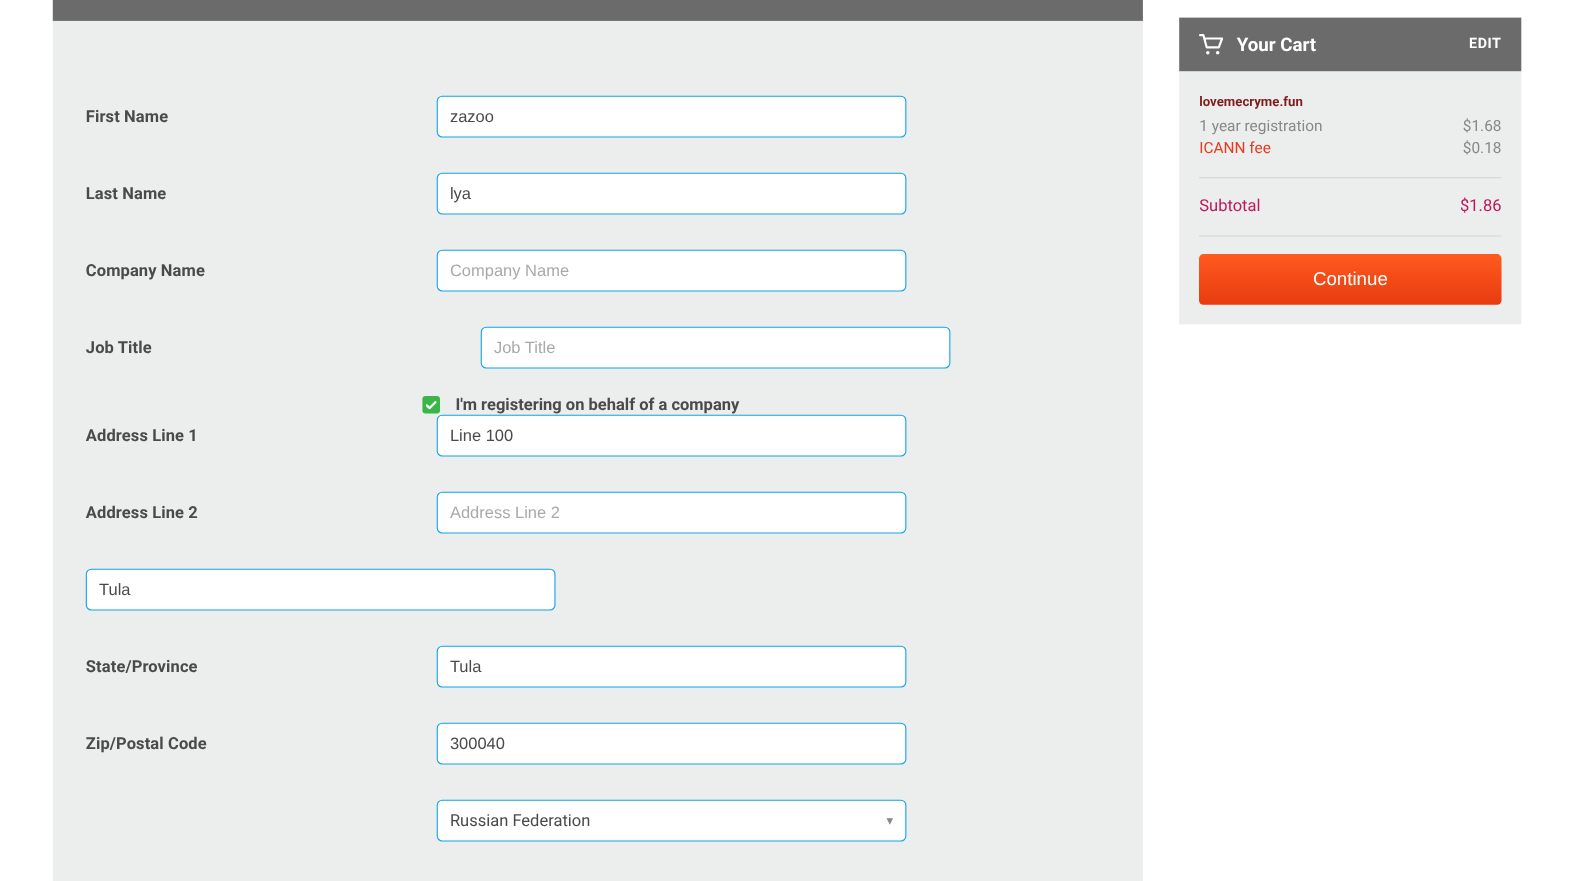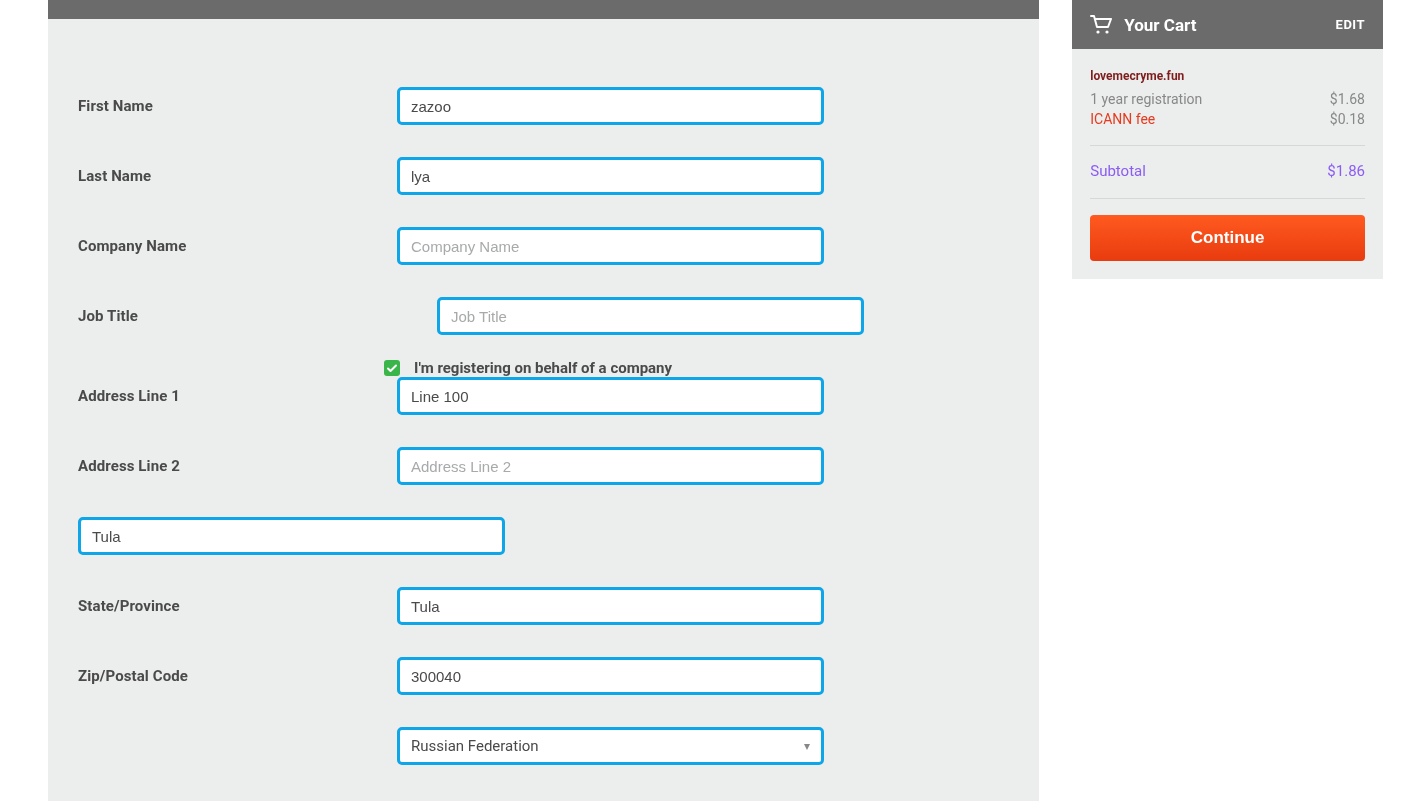--- a/index.html
+++ b/index.html
@@ -39,21 +39,21 @@
     font-size: 15px;
     color: #4a4a4a;
     letter-spacing: 0.1px;
   }
   .form-input-wrap {
     width: 427px;
   }
   input.text-input, .select-input {
     width: 100%;
     height: 38px;
-    border: 3px solid #0ea5e9;
+    border: 1px solid #0ea5e9;
     border-radius: 5px;
     background: #fff;
     padding: 0 11px;
     font-size: 15px;
     color: #4a4a4a;
     outline: none;
   }
   input.text-input::placeholder {
     color: #a7a9aa;
   }
@@ -95,20 +95,21 @@
   }
   .cart-header {
     background: #6b6b6b;
     color: #fff;
     height: 49px;
     display: flex;
     align-items: center;
     justify-content: space-between;
     padding: 0 18px;
     border-radius: 0 0 0 0;
+    margin-top: 16px;
   }
   .cart-header-left {
     display: flex;
     align-items: center;
     gap: 12px;
   }
   .cart-title {
     font-weight: 700;
     font-size: 17px;
   }
@@ -138,31 +139,31 @@
   .cart-line.fee .label { color: #e63b1e; }
   .cart-divider {
     border: none;
     border-top: 1px solid #d5d7d8;
     margin: 18px 0 16px 0;
   }
   .cart-subtotal {
     display: flex;
     justify-content: space-between;
     font-size: 15px;
-    color: #8b5cf6;
+    color: #be185d;
     margin-bottom: 18px;
   }
   .continue-btn {
     width: 100%;
     height: 46px;
     border: none;
     border-radius: 4px;
     background: linear-gradient(to bottom, #ff5a1f 0%, #e83b0f 100%);
     color: #fff;
-    font-weight: 700;
+    font-weight: 400;
     font-size: 17px;
     cursor: pointer;
   }
 </style>
 </head>
 <body>
 
 <div class="page">
   <div class="main-col">
     <div class="top-bar"></div>

